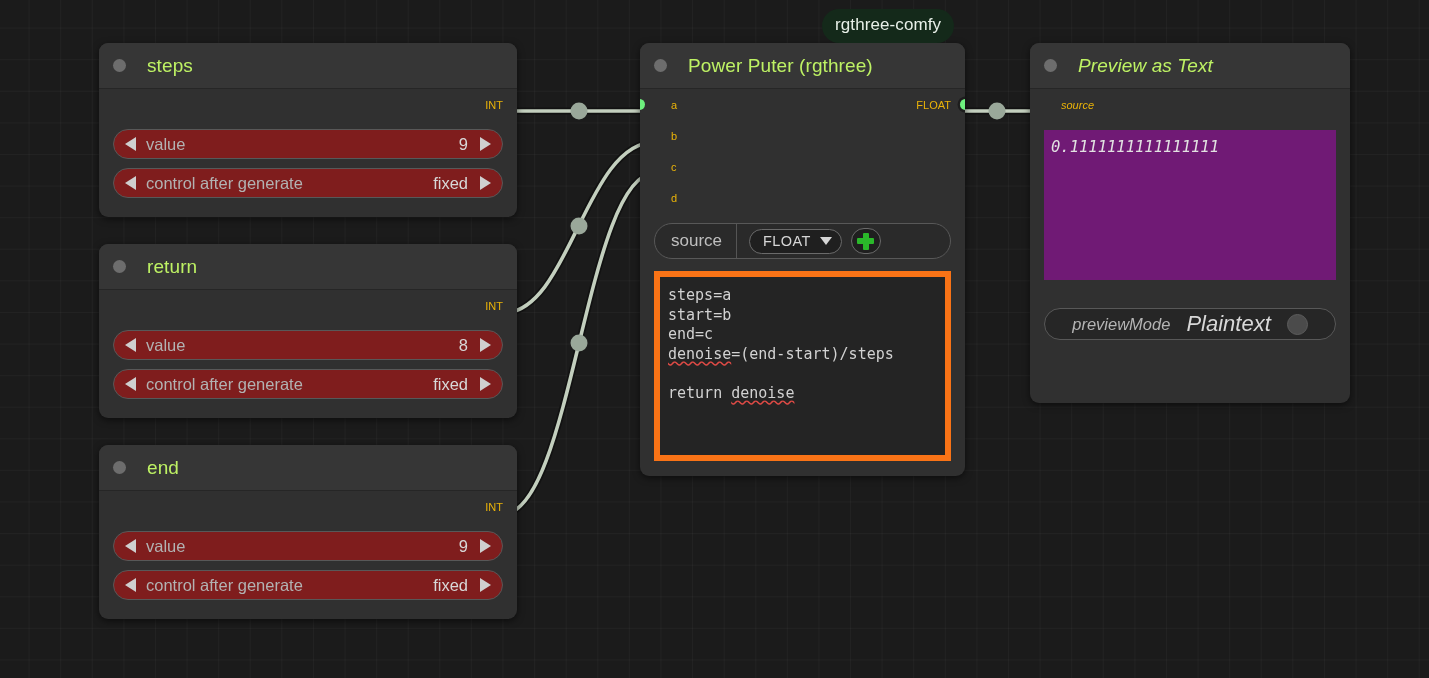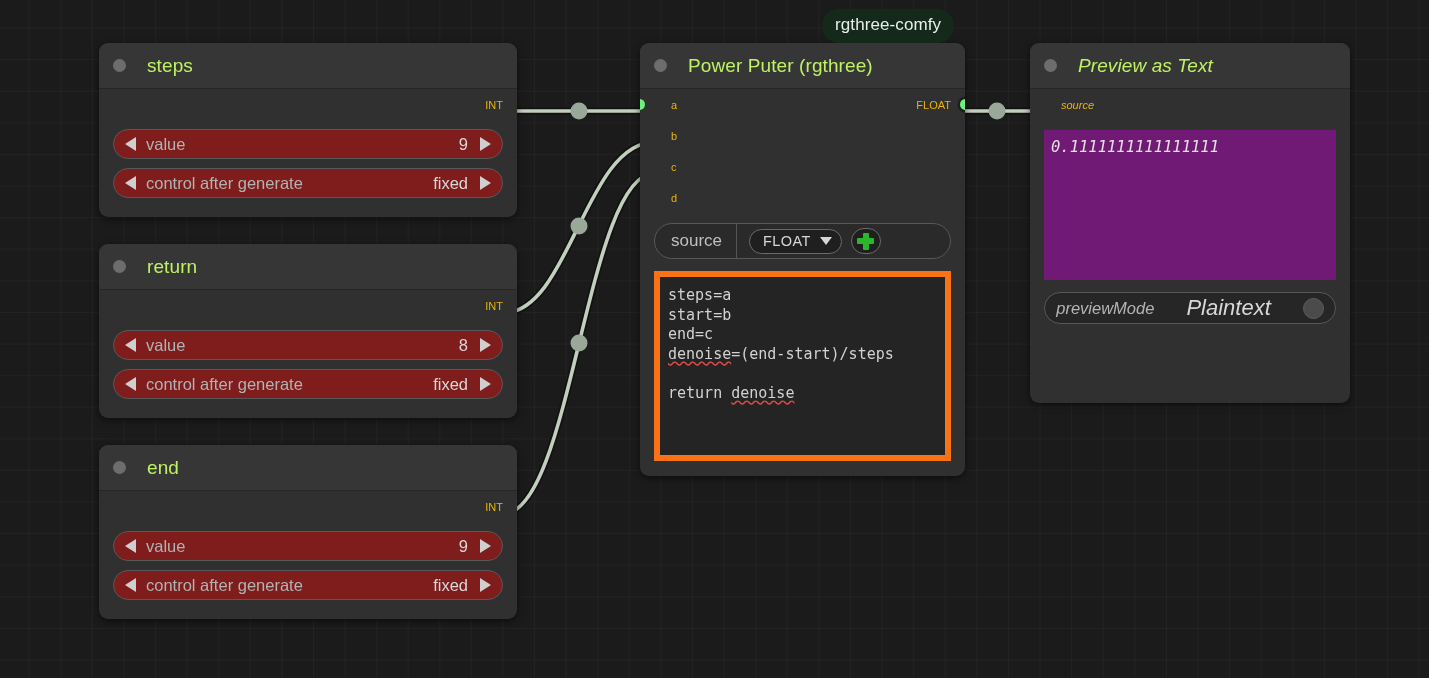--- a/index.html
+++ b/index.html
@@ -156,25 +156,25 @@
     padding: 8px 0 0 7px;
     font-family: "DejaVu Sans Mono", monospace;
     font-size: 15.5px;
     color: #e2e2e2;
     white-space: pre;
     overflow: hidden;
   }
 
   
   .w-toggle {
-    height: 32px; margin-top: 12px;
+    height: 32px; margin-top: 28px;
     border: 1px solid #585858; border-radius: 16px;
     background: #262626;
     display: flex; align-items: center; justify-content: center;
-    gap: 32px; position: relative;
+    gap: 16px; position: relative;
   }
   .w-toggle .t-name { color: #b4b4b4; font-size: 16.5px; }
   .w-toggle .t-val  { color: #d8d8d8; font-size: 22px; }
   .knob {
     width: 21px; height: 21px; border-radius: 50%;
     background: #4b4b4b; border: 1px solid #5c5c5c;
   }
 
   
   .badge {

